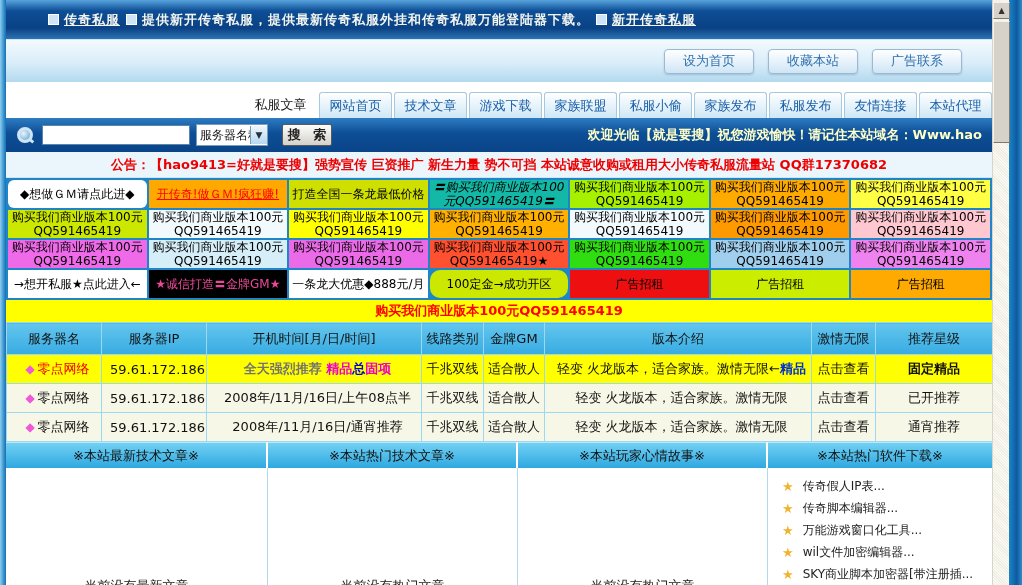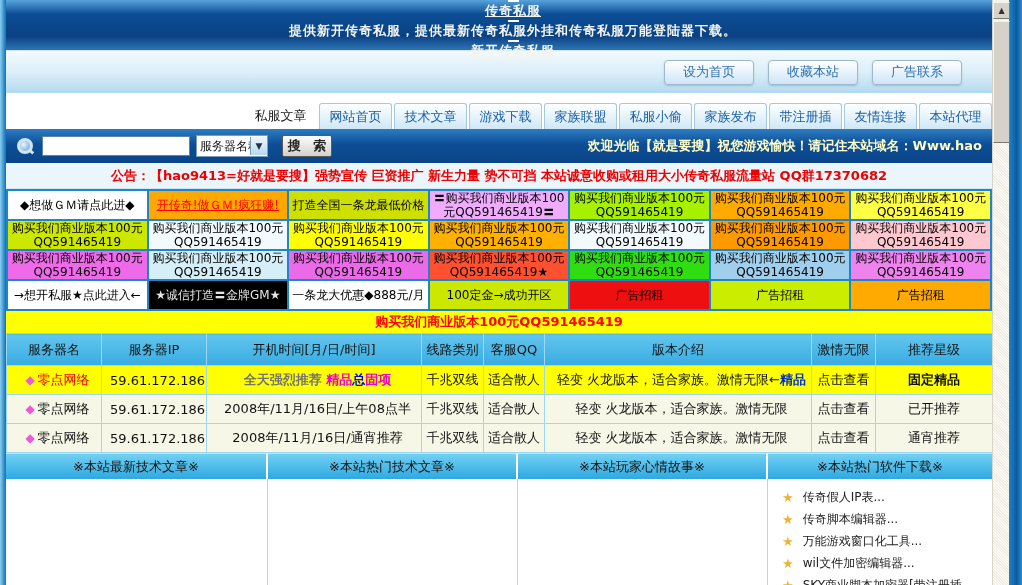--- a/index.html
+++ b/index.html
@@ -3,21 +3,21 @@
 <meta charset="utf-8">
 <style>
   html,body{margin:0;padding:0;}
   body{width:1022px;height:585px;overflow:hidden;font-family:"DejaVu Sans","Liberation Sans",sans-serif;background:#fff;}
   .page{position:relative;width:1022px;height:585px;overflow:hidden;background:#fff;}
   .left-edge{position:absolute;left:0;top:0;bottom:0;width:6px;background:linear-gradient(90deg,#8ccdf0,#2f8cc8 70%,#1a6cb0);z-index:5;}
   .right-edge{position:absolute;right:0;top:0;bottom:0;width:13px;background:linear-gradient(90deg,#1d84c8,#0d5aa0 60%,#2f8cc8);z-index:5;}
   .content{position:absolute;left:6px;top:0;width:986px;height:585px;background:#fff;overflow:hidden;}
 
   
-  .topbar{height:51px;background:linear-gradient(180deg,#57a3dc 0%,#0d4e96 28%,#0a4184 72%,#2d74b2 100%);display:flex;align-items:center;padding-left:28px;box-sizing:border-box;border-bottom:1px solid #cfe6f6;flex-direction:column;}
+  .topbar{height:40px;background:linear-gradient(180deg,#57a3dc 0%,#0d4e96 28%,#0a4184 72%,#2d74b2 100%);display:flex;align-items:center;padding-left:36px;box-sizing:border-box;border-bottom:1px solid #cfe6f6;}
   .topbar,.topbar a{color:#f2f4ee;font-size:13px;font-weight:bold;letter-spacing:1px;}
   .mq-ico{display:inline-block;width:9px;height:9px;background:#cfe4f4;border:1px solid #ffffff;margin:0 5px 0 6px;}
   .mq-link{text-decoration:underline;cursor:pointer;}
 
   
   .band1{height:42px;background:linear-gradient(180deg,#f3fafe 0%,#d9edf9 55%,#b3d9ef 100%);display:flex;align-items:center;justify-content:flex-end;padding-right:30px;gap:14px;box-sizing:border-box;}
   .qbtn{width:88px;height:23px;border:1px solid #9db9d2;border-radius:4px;background:linear-gradient(180deg,#ffffff,#e2f0fa 60%,#cfe5f5);color:#2f6fae;font-size:13px;display:flex;align-items:center;justify-content:center;cursor:pointer;box-shadow:0 1px 2px rgba(0,40,90,.18);}
 
   
   .tabband{height:36px;background:#ffffff;display:flex;align-items:flex-end;justify-content:flex-end;}
@@ -100,21 +100,21 @@
       </div>
 
     <div class="tabband">
         <div class="tab active">私服文章</div>
         <div class="tab">网站首页</div>
         <div class="tab">技术文章</div>
         <div class="tab">游戏下载</div>
         <div class="tab">家族联盟</div>
         <div class="tab">私服小偷</div>
         <div class="tab">家族发布</div>
-        <div class="tab">带注册插</div>
+        <div class="tab">私服发布</div>
         <div class="tab">友情连接</div>
         <div class="tab">本站代理</div>
       </div>
 
     <div class="searchbar">
       <span class="mag">
           <span class="lens"></span>
           <span class="handle"></span>
         </span>
       <input class="s-input" type="text" value="" style="">
@@ -122,45 +122,45 @@
         <span class="txt">服务器名称</span>
         <span class="arrow">▼</span>
       </div>
       <div class="s-btn">搜 索</div>
       <div class="welcome">欢迎光临【就是要搜】祝您游戏愉快！请记住本站域名：Www.hao</div>
     </div>
 
     <div class="announce">公告：【hao9413=好就是要搜】强势宣传  巨资推广  新生力量  势不可挡  本站诚意收购或租用大小传奇私服流量站  QQ群17370682</div>
 
     <div class="adgrid">
-        <div class="adcell" style="background: rgb(255, 255, 255); color: rgb(0, 0, 0);">◆想做ＧＭ请点此进◆</div>
+        <div class="adcell" style="background: rgb(255, 255, 255); color: rgb(0, 0, 0); border-radius: 6px;">◆想做ＧＭ请点此进◆</div>
         <div class="adcell" style="background: rgb(255, 168, 0); color: rgb(255, 0, 0); text-decoration: underline;">开传奇!做ＧＭ!疯狂赚!</div>
         <div class="adcell" style="background: rgb(207, 224, 0); color: rgb(0, 0, 0);">打造全国一条龙最低价格</div>
-        <div class="adcell" style="background: #f0abfc; color: rgb(0, 0, 0);">〓购买我们商业版本100元QQ591465419〓</div>
+        <div class="adcell" style="background: #14b8a6; color: rgb(0, 0, 0); font-style: italic;">〓购买我们商业版本100元QQ591465419〓</div>
         <div class="adcell" style="background: rgb(166, 240, 0); color: rgb(0, 0, 0);">购买我们商业版本100元QQ591465419</div>
         <div class="adcell" style="background: rgb(255, 170, 0); color: rgb(0, 0, 0);">购买我们商业版本100元QQ591465419</div>
         <div class="adcell" style="background: rgb(255, 255, 68); color: rgb(0, 0, 0);">购买我们商业版本100元QQ591465419</div>
         <div class="adcell" style="background: rgb(205, 232, 0); color: rgb(0, 0, 0);">购买我们商业版本100元QQ591465419</div>
         <div class="adcell" style="background: rgb(242, 250, 253); color: rgb(0, 0, 0);">购买我们商业版本100元QQ591465419</div>
         <div class="adcell" style="background: rgb(255, 255, 0); color: rgb(0, 0, 0);">购买我们商业版本100元QQ591465419</div>
         <div class="adcell" style="background: rgb(255, 176, 0); color: rgb(0, 0, 0);">购买我们商业版本100元QQ591465419</div>
         <div class="adcell" style="background: rgb(242, 250, 253); color: rgb(0, 0, 0);">购买我们商业版本100元QQ591465419</div>
         <div class="adcell" style="background: rgb(255, 153, 0); color: rgb(0, 0, 0);">购买我们商业版本100元QQ591465419</div>
         <div class="adcell" style="background: rgb(255, 200, 208); color: rgb(0, 0, 0);">购买我们商业版本100元QQ591465419</div>
         <div class="adcell" style="background: rgb(238, 106, 232); color: rgb(0, 0, 0);">购买我们商业版本100元QQ591465419</div>
         <div class="adcell" style="background: rgb(213, 238, 248); color: rgb(0, 0, 0);">购买我们商业版本100元QQ591465419</div>
         <div class="adcell" style="background: rgb(234, 106, 232); color: rgb(0, 0, 0);">购买我们商业版本100元QQ591465419</div>
         <div class="adcell" style="background: rgb(255, 80, 48); color: rgb(0, 0, 0);">购买我们商业版本100元QQ591465419★</div>
         <div class="adcell" style="background: rgb(48, 221, 16); color: rgb(0, 0, 0);">购买我们商业版本100元QQ591465419</div>
         <div class="adcell" style="background: rgb(160, 207, 238); color: rgb(0, 0, 0);">购买我们商业版本100元QQ591465419</div>
         <div class="adcell" style="background: rgb(238, 130, 238); color: rgb(0, 0, 0);">购买我们商业版本100元QQ591465419</div>
         <div class="adcell" style="background: rgb(255, 255, 255); color: rgb(0, 0, 0);">→想开私服★点此进入←</div>
-        <div class="adcell" style="background: rgb(0, 0, 0); color: #e5e5e5;">★诚信打造〓金牌GM★</div>
+        <div class="adcell" style="background: rgb(0, 0, 0); color: #ec4899;">★诚信打造〓金牌GM★</div>
         <div class="adcell" style="background: rgb(255, 255, 255); color: rgb(0, 0, 0);">一条龙大优惠◆888元/月</div>
-        <div class="adcell" style="background: rgb(205, 232, 0); color: rgb(0, 0, 0);">100定金→成功开区</div>
+        <div class="adcell" style="background: rgb(205, 232, 0); color: rgb(0, 0, 0); border-radius: 10px;">100定金→成功开区</div>
         <div class="adcell" style="background: rgb(238, 16, 16); color: rgb(0, 0, 0);">广告招租</div>
         <div class="adcell" style="background: rgb(203, 238, 0); color: rgb(0, 0, 0);">广告招租</div>
         <div class="adcell" style="background: rgb(255, 170, 0); color: rgb(0, 0, 0);">广告招租</div>
       </div>
 
     <div class="banner">购买我们商业版本100元QQ591465419</div>
 
     <table class="srv">
       <colgroup>
         <col style="width:95px">
@@ -171,21 +171,21 @@
           <col style="width:267px">
           <col style="width:64px">
           <col style="width:117px">
       </colgroup>
       <thead>
         <tr>
           <th>服务器名</th>
           <th>服务器IP</th>
           <th>开机时间[月/日/时间]</th>
           <th>线路类别</th>
-          <th>客服QQ</th>
+          <th>金牌GM</th>
           <th>版本介绍</th>
           <th>激情无限</th>
           <th>推荐星级</th>
         </tr>
       </thead>
       <tbody>
         <tr class="hot">
           <td class="al"><span class="gem">◆</span><span class="name-hot">零点网络</span></td>
           <td class="al">59.61.172.186</td>
           <td class="al"><span class="c-red">全天强烈推荐 </span><span class="c-mag">精品</span><span class="c-blue">总</span><span class="c-mag">固项</span></td>

